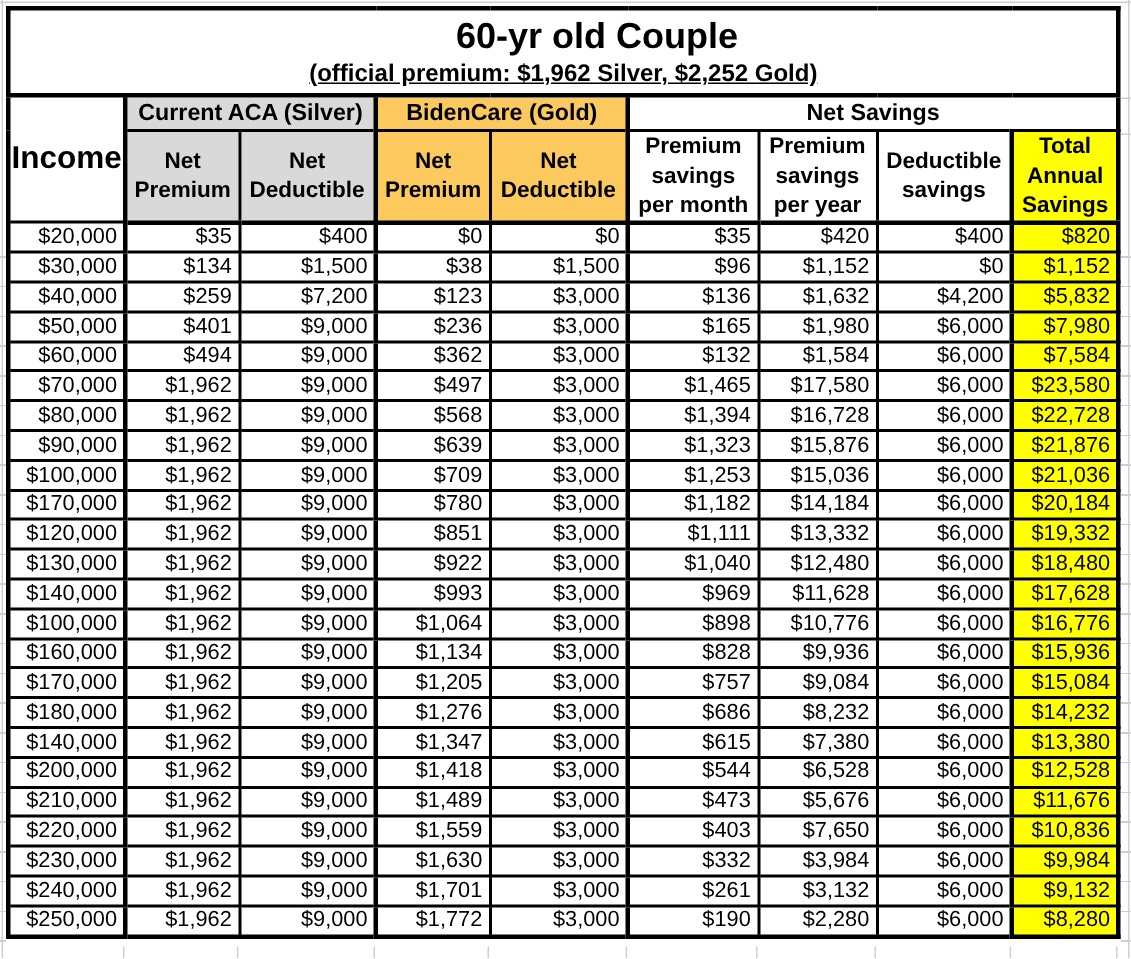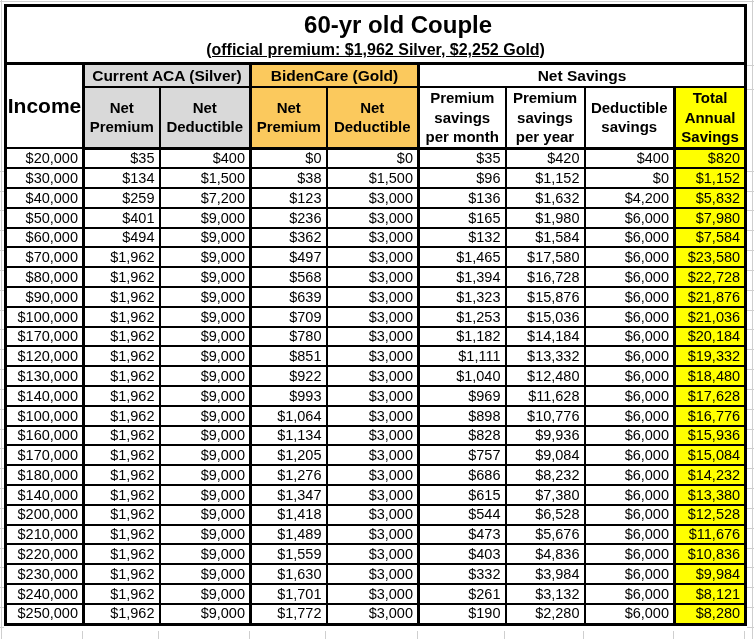--- a/index.html
+++ b/index.html
@@ -359,21 +359,21 @@
           <td>$6,000</td>
           <td class="c-total">$11,676</td>
         </tr>
         <tr>
           <td>$220,000</td>
           <td>$1,962</td>
           <td>$9,000</td>
           <td>$1,559</td>
           <td>$3,000</td>
           <td>$403</td>
-          <td>$4,836</td>
+          <td>$7,650</td>
           <td>$6,000</td>
           <td class="c-total">$10,836</td>
         </tr>
         <tr>
           <td>$230,000</td>
           <td>$1,962</td>
           <td>$9,000</td>
           <td>$1,630</td>
           <td>$3,000</td>
           <td>$332</td>
@@ -383,21 +383,21 @@
         </tr>
         <tr>
           <td>$240,000</td>
           <td>$1,962</td>
           <td>$9,000</td>
           <td>$1,701</td>
           <td>$3,000</td>
           <td>$261</td>
           <td>$3,132</td>
           <td>$6,000</td>
-          <td class="c-total">$8,121</td>
+          <td class="c-total">$9,132</td>
         </tr>
         <tr>
           <td>$250,000</td>
           <td>$1,962</td>
           <td>$9,000</td>
           <td>$1,772</td>
           <td>$3,000</td>
           <td>$190</td>
           <td>$2,280</td>
           <td>$6,000</td>

